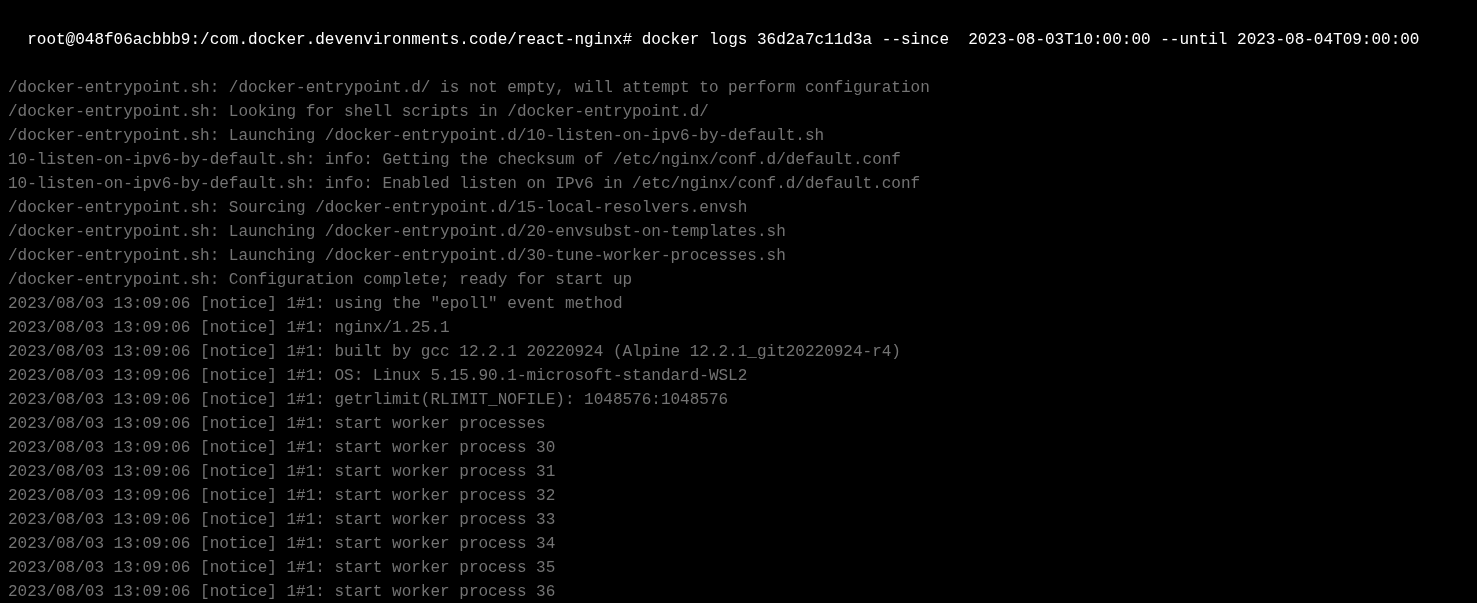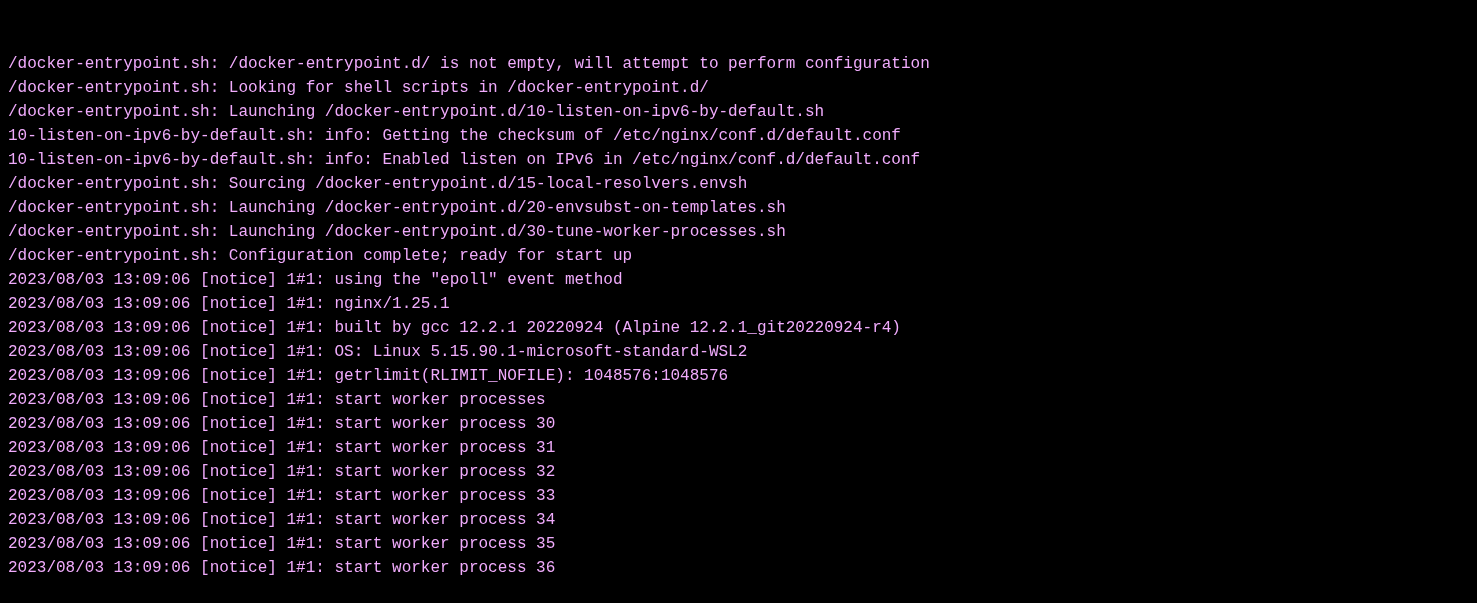--- a/index.html
+++ b/index.html
@@ -28,21 +28,22 @@
     .user-host {
       color: #ffffff;
     }
     .path {
       color: #ffffff;
     }
     .command {
       color: #ffffff;
     }
     .output-line {
-      color: #f0abfc;
+      color: #737373;
     }
   </style>
 </head>
 <body>
 
 <div class="terminal">
+  <div class="prompt-line"><span class="user-host">root@048f06acbbb9</span><span>:</span><span class="path">/com.docker.devenvironments.code/react-nginx</span><span>#</span> <span class="command">docker logs 36d2a7c11d3a --since  2023-08-03T10:00:00 --until 2023-08-04T09:00:00</span></div>
   <div id="output-container"><div class="output-line">/docker-entrypoint.sh: /docker-entrypoint.d/ is not empty, will attempt to perform configuration</div><div class="output-line">/docker-entrypoint.sh: Looking for shell scripts in /docker-entrypoint.d/</div><div class="output-line">/docker-entrypoint.sh: Launching /docker-entrypoint.d/10-listen-on-ipv6-by-default.sh</div><div class="output-line">10-listen-on-ipv6-by-default.sh: info: Getting the checksum of /etc/nginx/conf.d/default.conf</div><div class="output-line">10-listen-on-ipv6-by-default.sh: info: Enabled listen on IPv6 in /etc/nginx/conf.d/default.conf</div><div class="output-line">/docker-entrypoint.sh: Sourcing /docker-entrypoint.d/15-local-resolvers.envsh</div><div class="output-line">/docker-entrypoint.sh: Launching /docker-entrypoint.d/20-envsubst-on-templates.sh</div><div class="output-line">/docker-entrypoint.sh: Launching /docker-entrypoint.d/30-tune-worker-processes.sh</div><div class="output-line">/docker-entrypoint.sh: Configuration complete; ready for start up</div><div class="output-line">2023/08/03 13:09:06 [notice] 1#1: using the "epoll" event method</div><div class="output-line">2023/08/03 13:09:06 [notice] 1#1: nginx/1.25.1</div><div class="output-line">2023/08/03 13:09:06 [notice] 1#1: built by gcc 12.2.1 20220924 (Alpine 12.2.1_git20220924-r4)</div><div class="output-line">2023/08/03 13:09:06 [notice] 1#1: OS: Linux 5.15.90.1-microsoft-standard-WSL2</div><div class="output-line">2023/08/03 13:09:06 [notice] 1#1: getrlimit(RLIMIT_NOFILE): 1048576:1048576</div><div class="output-line">2023/08/03 13:09:06 [notice] 1#1: start worker processes</div><div class="output-line">2023/08/03 13:09:06 [notice] 1#1: start worker process 30</div><div class="output-line">2023/08/03 13:09:06 [notice] 1#1: start worker process 31</div><div class="output-line">2023/08/03 13:09:06 [notice] 1#1: start worker process 32</div><div class="output-line">2023/08/03 13:09:06 [notice] 1#1: start worker process 33</div><div class="output-line">2023/08/03 13:09:06 [notice] 1#1: start worker process 34</div><div class="output-line">2023/08/03 13:09:06 [notice] 1#1: start worker process 35</div><div class="output-line">2023/08/03 13:09:06 [notice] 1#1: start worker process 36</div></div>
 </div>
 
 </body></html>

